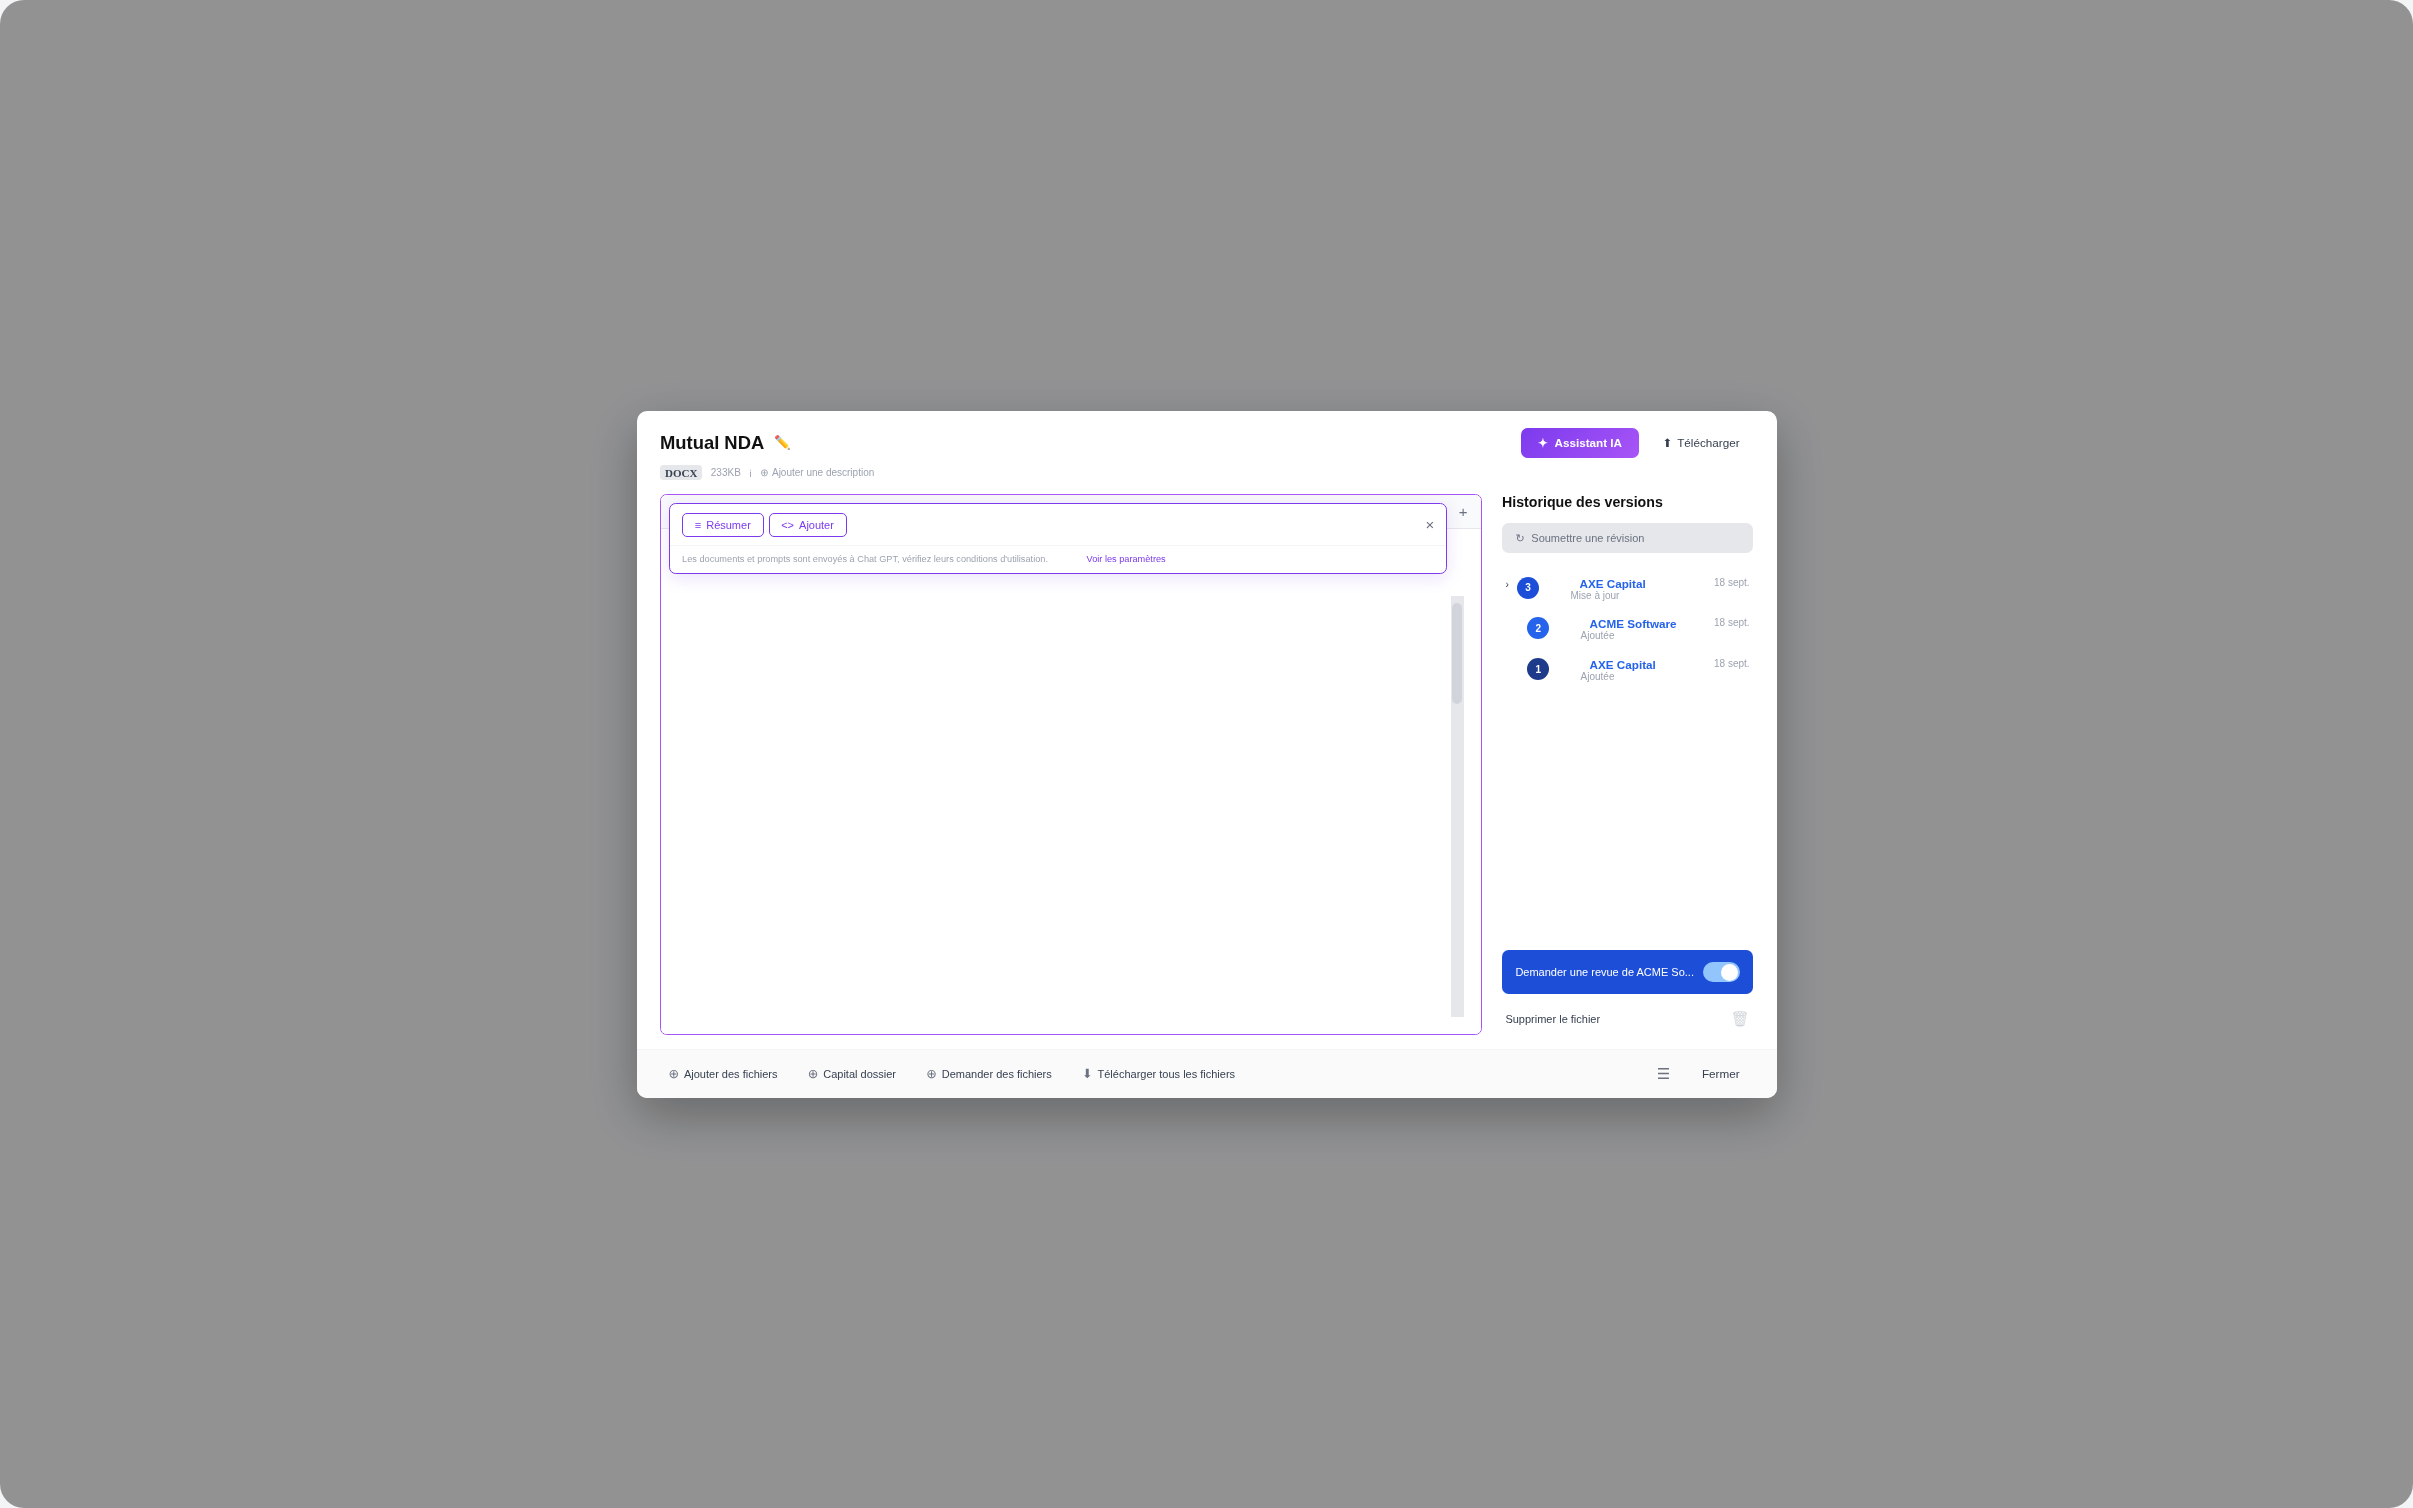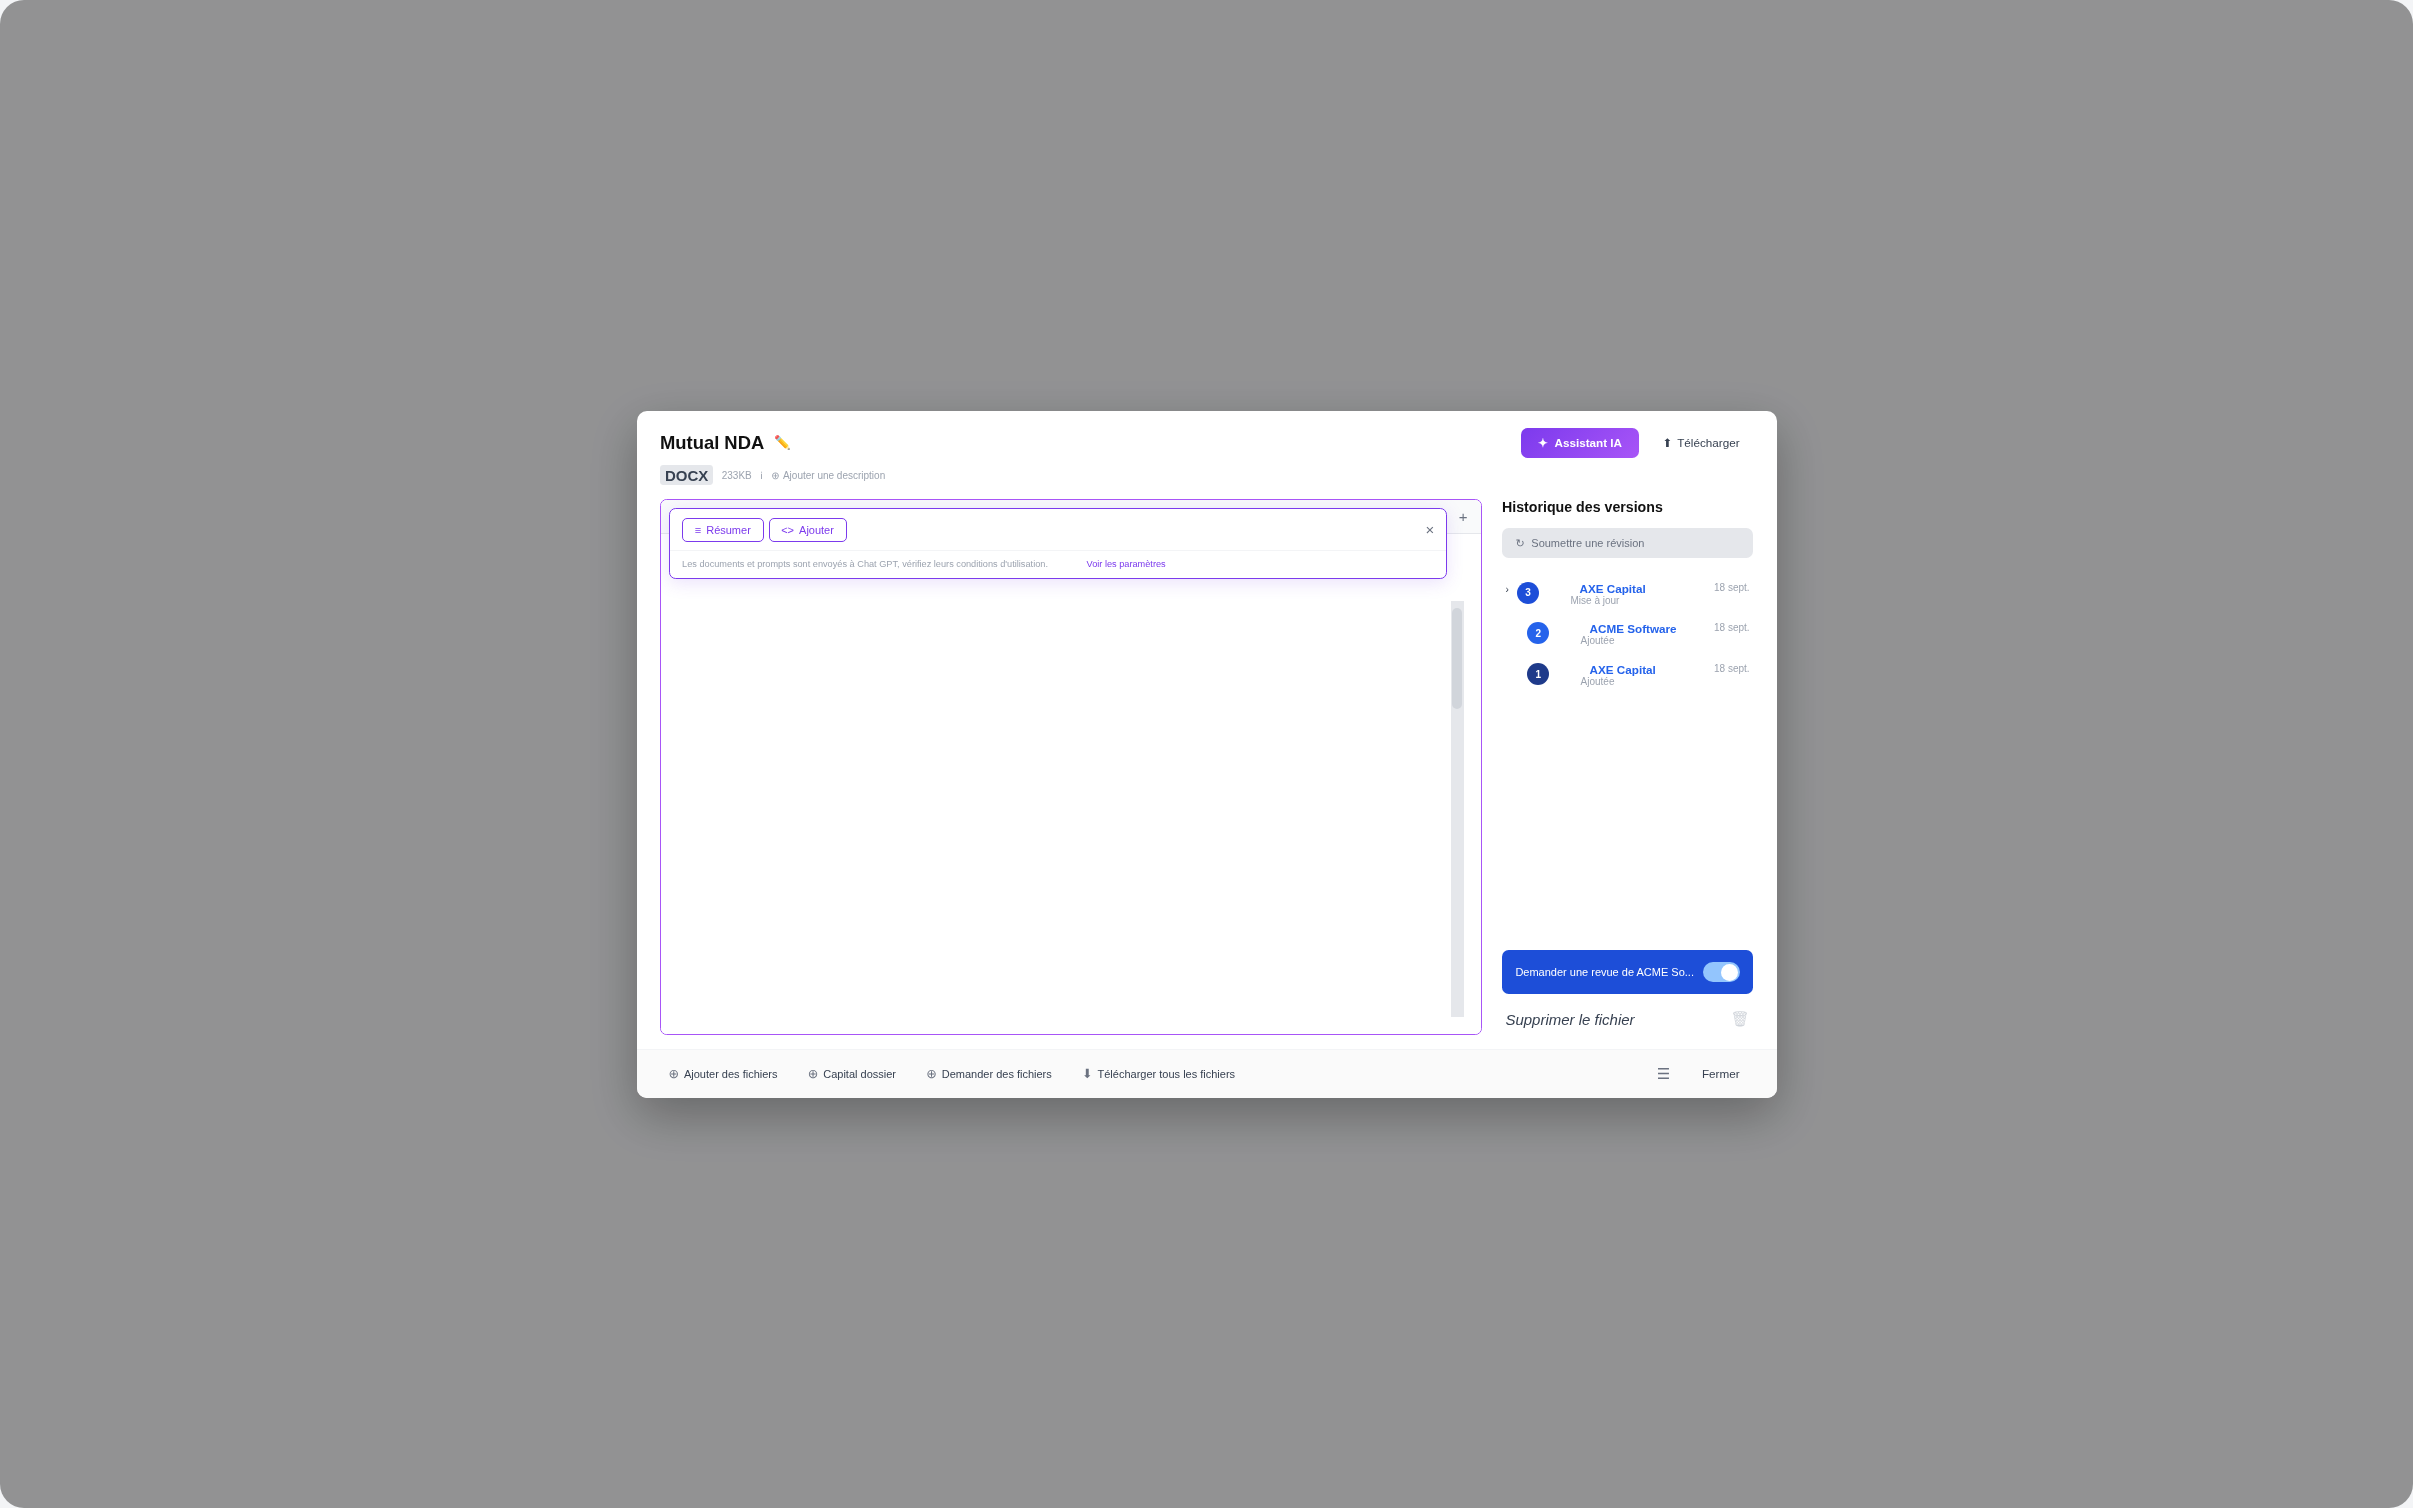--- a/index.html
+++ b/index.html
@@ -92,21 +92,22 @@
       font-size: 10px;
       color: #9ca3af;
     }
 
     .doc-meta .badge {
       background: #e5e7eb;
       color: #374151;
       border-radius: 3.4px;
       padding: 1.7px 5px;
       font-weight: 600;
-      font-size: 15px;
+      font-size: 11px;
+      font-family: Liberation Serif, serif;
     }
 
     .add-desc {
       color: #9ca3af;
       cursor: pointer;
       display: flex;
       align-items: center;
       gap: 3.4px;
     }
 
@@ -394,22 +395,21 @@
 
     .delete-row {
       display: flex;
       align-items: center;
       justify-content: space-between;
       padding: 6.7px 3.4px;
     }
 
     .delete-label {
       color: #374151;
-      font-size: 15px;
-      font-style: italic;
+      font-size: 11px;
     }
 
     .delete-icon {
       color: #d1d5db;
       font-size: 15px;
       cursor: pointer;
     }
 
     
     .modal-footer {

